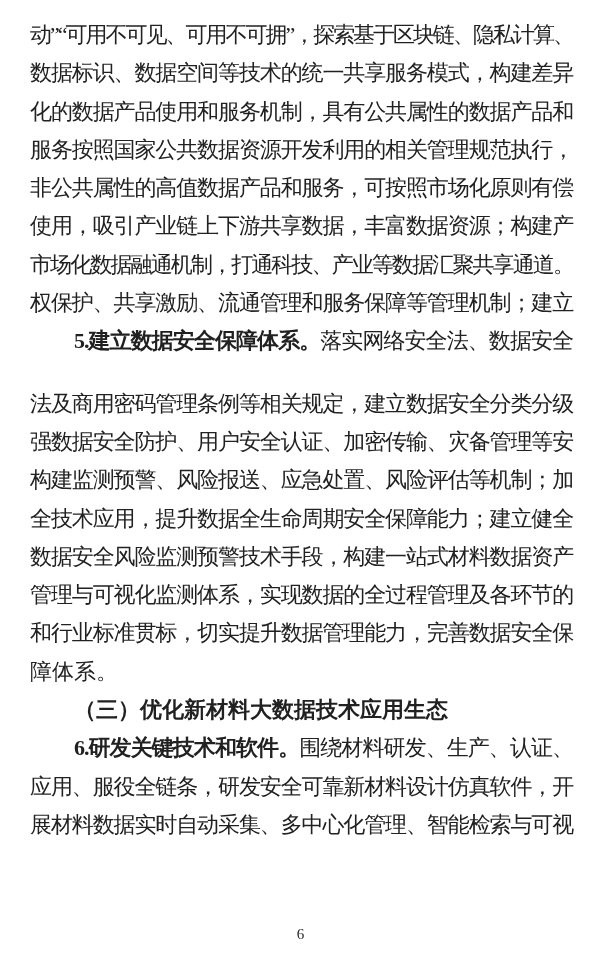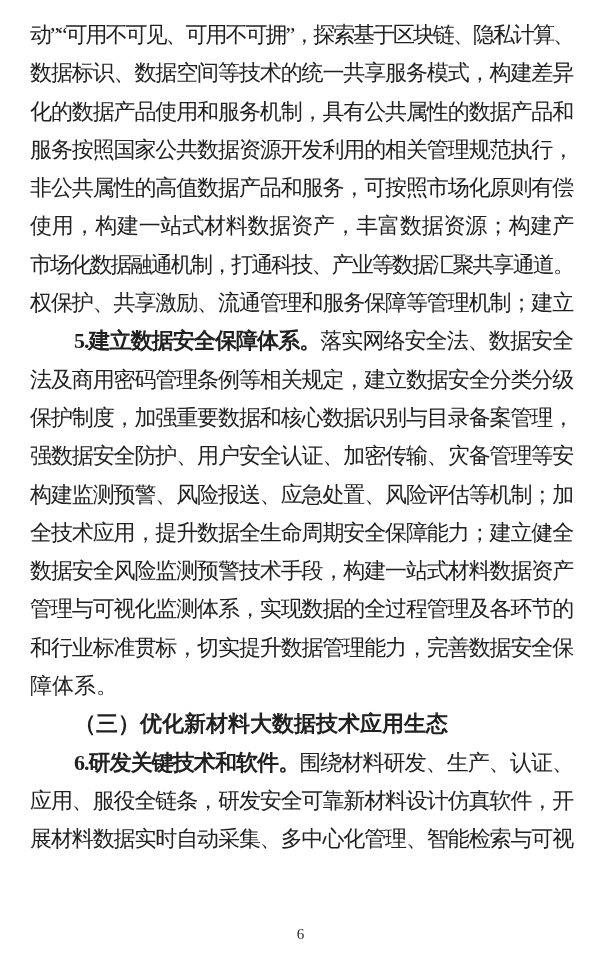--- a/index.html
+++ b/index.html
@@ -51,26 +51,25 @@
 </head>
 <body>
 
 <div class="page">
   <div class="doc-body">
       <div class="line" style="letter-spacing: -2.06897px;"><span>动”“可用不可见、可用不可拥”，探索基于区块链、隐私计算、</span></div>
       <div class="line" style="letter-spacing: -1.19231px;"><span>数据标识、数据空间等技术的统一共享服务模式，构建差异</span></div>
       <div class="line" style="letter-spacing: -1.19231px;"><span>化的数据产品使用和服务机制，具有公共属性的数据产品和</span></div>
       <div class="line" style="letter-spacing: -1.19231px;"><span>服务按照国家公共数据资源开发利用的相关管理规范执行，</span></div>
       <div class="line" style="letter-spacing: -1.19231px;"><span>非公共属性的高值数据产品和服务，可按照市场化原则有偿</span></div>
-      <div class="line" style="letter-spacing: -1.19231px;"><span>使用，构建一站式材料数据资产，丰富数据资源；构建产</span></div>
+      <div class="line" style="letter-spacing: -1.19231px;"><span>使用，吸引产业链上下游共享数据，丰富数据资源；构建产</span></div>
       <div class="line" style="letter-spacing: -1.96296px;"><span>市场化数据融通机制，打通科技、产业等数据汇聚共享通道。</span></div>
       <div class="line" style="letter-spacing: -1.19231px;"><span>权保护、共享激励、流通管理和服务保障等管理机制；建立</span></div>
       <div class="line indent" style="letter-spacing: -1.04px;"><span class="lead">5.建立数据安全保障体系。</span><span>落实网络安全法、数据安全</span></div>
-      <div class="line" style="letter-spacing: -1.19231px;"><span>法及商用密码管理条例等相关规定，建立数据安全分类分级</span></div>
-      <div class="line" style="letter-spacing: -1.19231px;"><span>保护制度，加强重要数据和核心数据识别与目录备案管理，</span></div>
+      <div class="line" style="letter-spacing: -1.19231px; margin-top: 24px;"><span>法及商用密码管理条例等相关规定，建立数据安全分类分级</span></div>
       <div class="line" style="letter-spacing: -1.19231px;"><span>强数据安全防护、用户安全认证、加密传输、灾备管理等安</span></div>
       <div class="line" style="letter-spacing: -1.19231px;"><span>构建监测预警、风险报送、应急处置、风险评估等机制；加</span></div>
       <div class="line" style="letter-spacing: -1.19231px;"><span>全技术应用，提升数据全生命周期安全保障能力；建立健全</span></div>
       <div class="line" style="letter-spacing: -1.19231px;"><span>数据安全风险监测预警技术手段，构建一站式材料数据资产</span></div>
       <div class="line" style="letter-spacing: -1.19231px;"><span>管理与可视化监测体系，实现数据的全过程管理及各环节的</span></div>
       <div class="line" style="letter-spacing: -1.19231px;"><span>和行业标准贯标，切实提升数据管理能力，完善数据安全保</span></div>
       <div class="line short" style=""><span>障体系。</span></div>
       <div class="line indent short" style=""><span class="lead">（三）优化新材料大数据技术应用生态</span></div>
       <div class="line indent" style="letter-spacing: -1.04px;"><span class="lead">6.研发关键技术和软件。</span><span>围绕材料研发、生产、认证、</span></div>
       <div class="line" style="letter-spacing: -1.19231px;"><span>应用、服役全链条，研发安全可靠新材料设计仿真软件，开</span></div>

